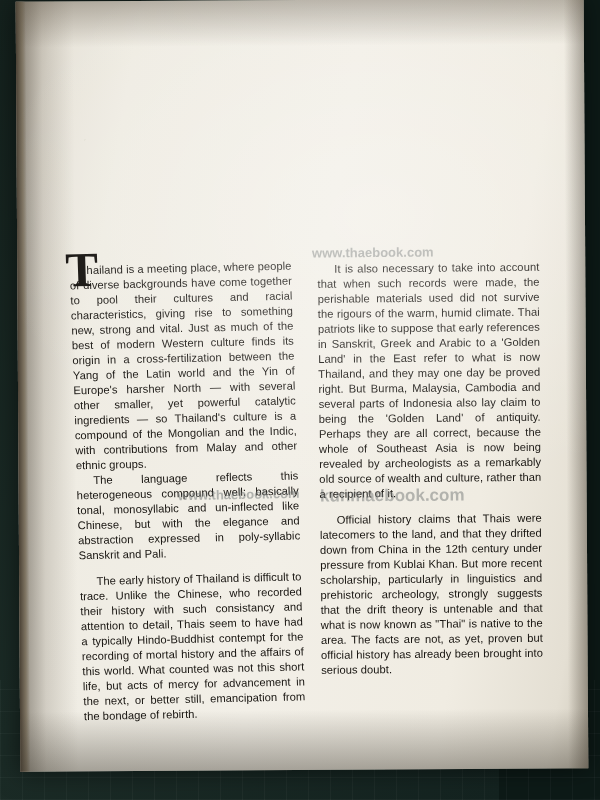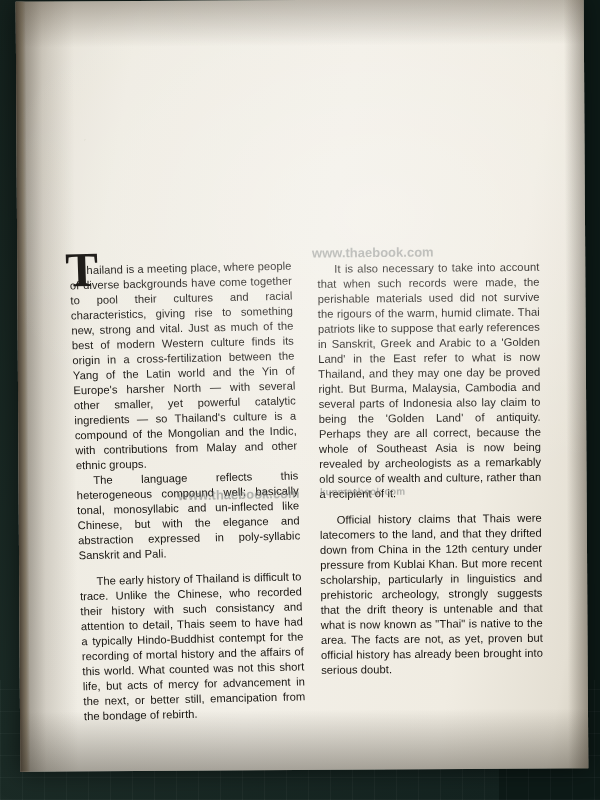--- a/index.html
+++ b/index.html
@@ -163,21 +163,21 @@
   .wm2 {
     left: 178px;
     top: 487px;
     font-size: 13px;
     transform: rotate(-1.2deg);
     color: rgba(110,115,115,0.50);
   }
   .wm3 {
     left: 320px;
     top: 486px;
-    font-size: 10px;
+    font-size: 17px;
     transform: rotate(-0.4deg);
     color: rgba(110,115,115,0.48);
   }
 
   
   .speckle {
     position: absolute;
     inset: 0;
     opacity: 0.35;
     background-image:

